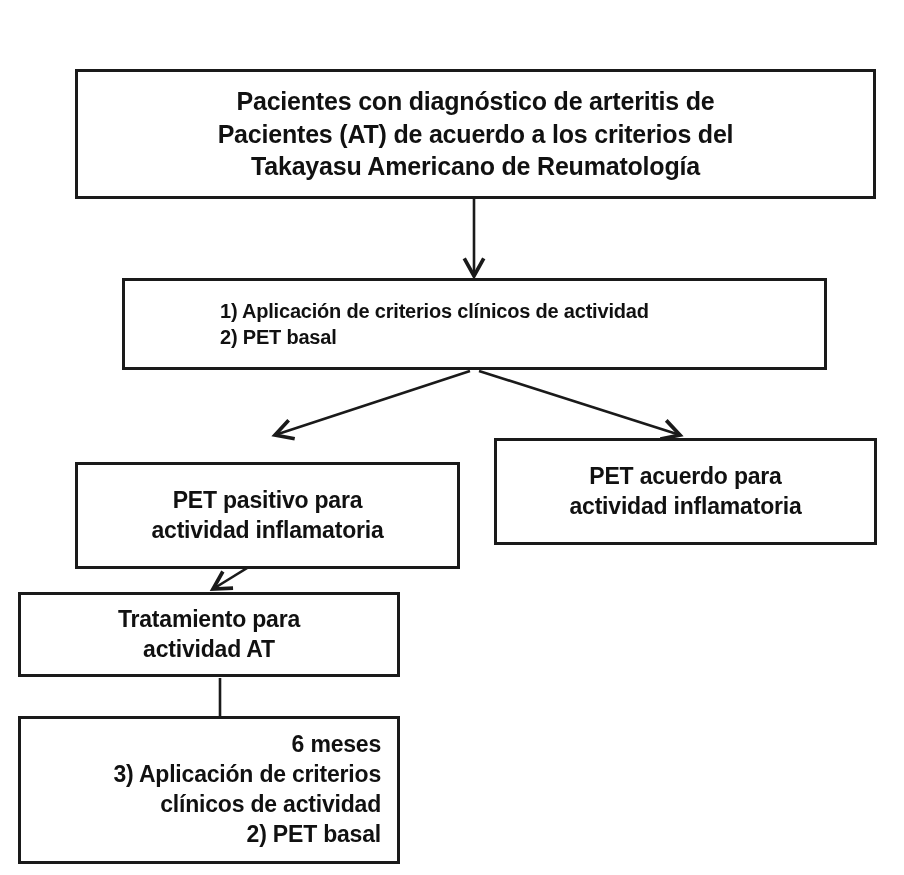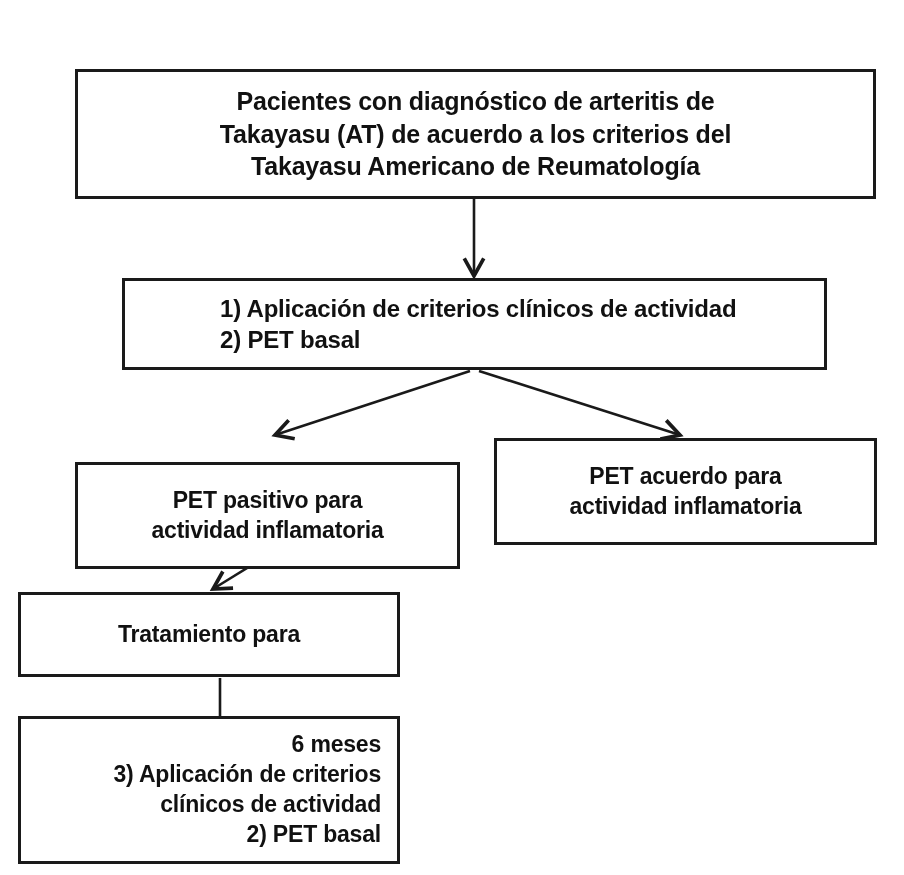--- a/index.html
+++ b/index.html
@@ -32,21 +32,21 @@
   .node .line {
     display: block;
     line-height: 1.30;
     white-space: pre;
   }
   .center { text-align: center; }
   .left   { text-align: left; }
 
   
   #node-root        { left: 75px;  top: 25px;  width: 801px; height: 130px; font-size: 25px; padding: 0 14px; }
-  #node-baseline    { left: 122px; top: 234px; width: 705px; height: 92px;  font-size: 24px; padding: 0 0 0 95px; }
+  #node-baseline    { left: 122px; top: 234px; width: 705px; height: 92px;  font-size: 20px; padding: 0 0 0 95px; }
   #node-pet-pos     { left: 75px;  top: 418px; width: 385px; height: 107px; font-size: 23px; padding: 2px 10px; }
   #node-pet-neg     { left: 494px; top: 394px; width: 383px; height: 107px; font-size: 23px; padding: 0 10px; }
   #node-treatment   { left: 18px;  top: 548px; width: 382px; height: 85px;  font-size: 23px; padding: 0 22px; }
   #node-followup    { left: 18px;  top: 672px; width: 382px; height: 148px; font-size: 23px; padding: 0 16px; align-items: flex-end; }
 
   #connectors {
     position: absolute;
     left: 0; top: 0;
     width: 904px;
     height: 875px;
@@ -81,41 +81,42 @@
       <line x1="283" y1="502" x2="213" y2="545" stroke="#1a1a1a" stroke-width="2.6" marker-end="url(#arrowOpen)"></line>
     </g>
 
     <g>
       <line x1="220" y1="634" x2="220" y2="705" stroke="#1a1a1a" stroke-width="2.6" marker-end="url(#arrowOpen)"></line>
     </g>
   </svg>
 
   <div class="node center" id="node-root">
     <span class="line">Pacientes con diagnóstico de arteritis de</span>
-    <span class="line">Takayasu (AT) de acuerdo a los criterios del</span>
+    <span class="line">Pacientes (AT) de acuerdo a los criterios del</span>
     <span class="line">Takayasu Americano de Reumatología</span>
   </div>
 
   <div class="node left" id="node-baseline">
     <span class="line">1) Aplicación de criterios clínicos de actividad</span>
     <span class="line">2) PET basal</span>
   </div>
 
   <div class="node center" id="node-pet-pos">
     <span class="line">PET pasitivo para</span>
     <span class="line">actividad inflamatoria</span>
   </div>
 
   <div class="node center" id="node-pet-neg">
     <span class="line">PET acuerdo para</span>
     <span class="line">actividad inflamatoria</span>
   </div>
 
   <div class="node center" id="node-treatment">
     <span class="line">Tratamiento para</span>
+    <span class="line">actividad AT</span>
   </div>
 
   <div class="node" id="node-followup">
     <span class="line center">6 meses</span>
     <span class="line center">3) Aplicación de criterios</span>
     <span class="line center">clínicos de actividad</span>
     <span class="line left">2) PET basal</span>
   </div>
 
 </div>

